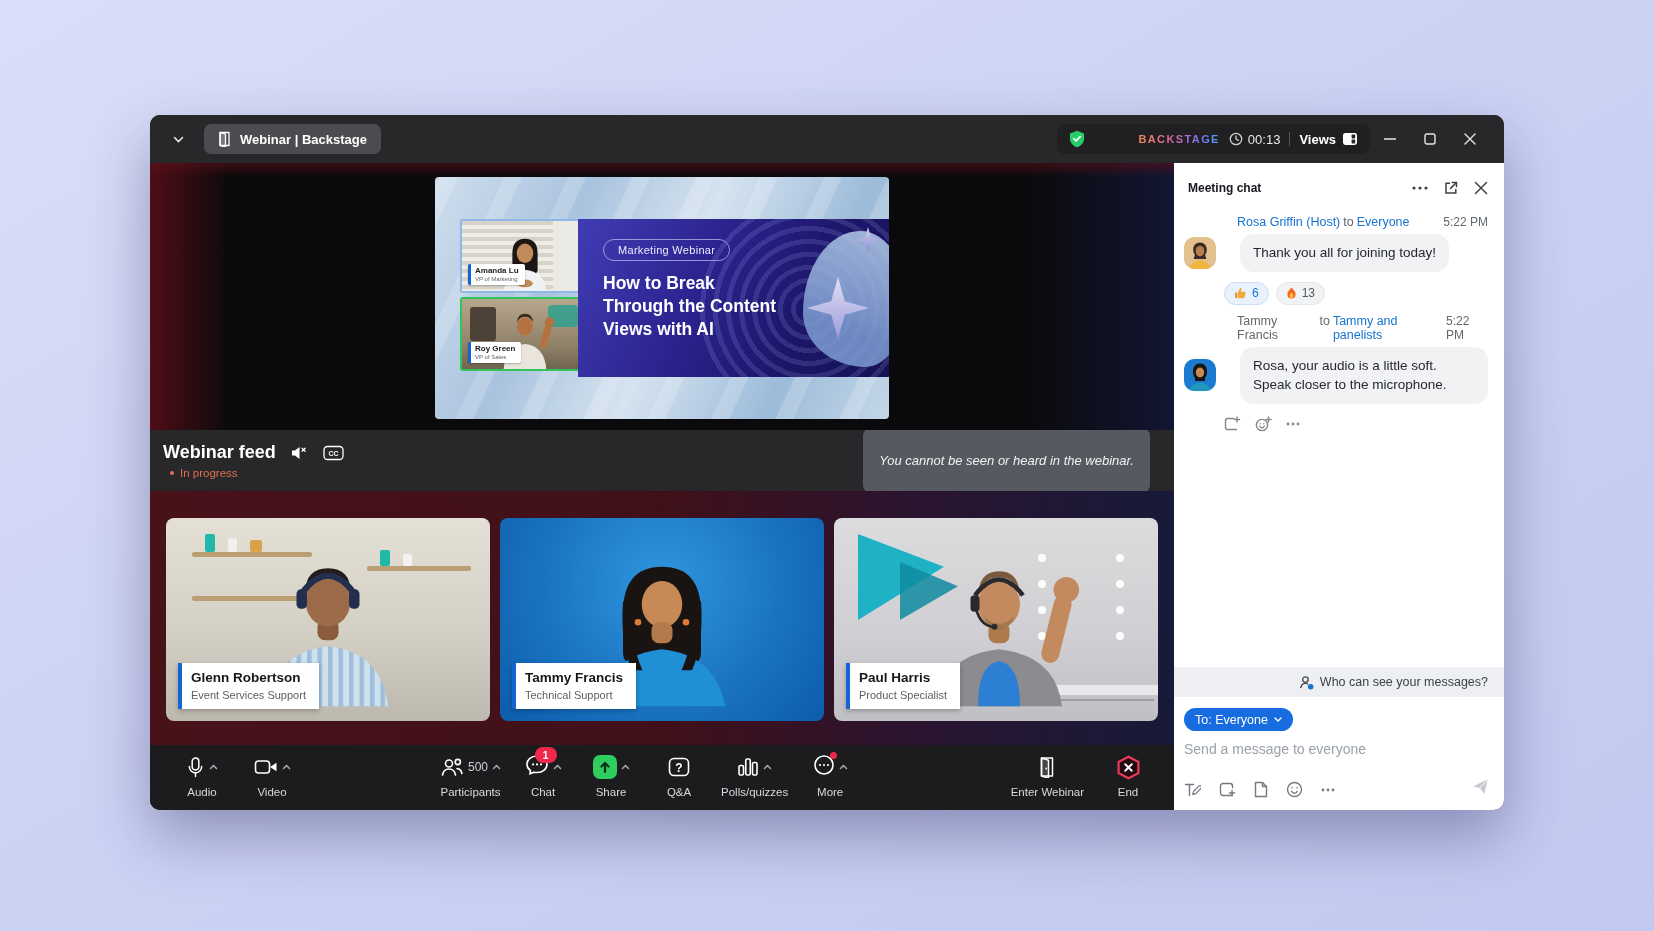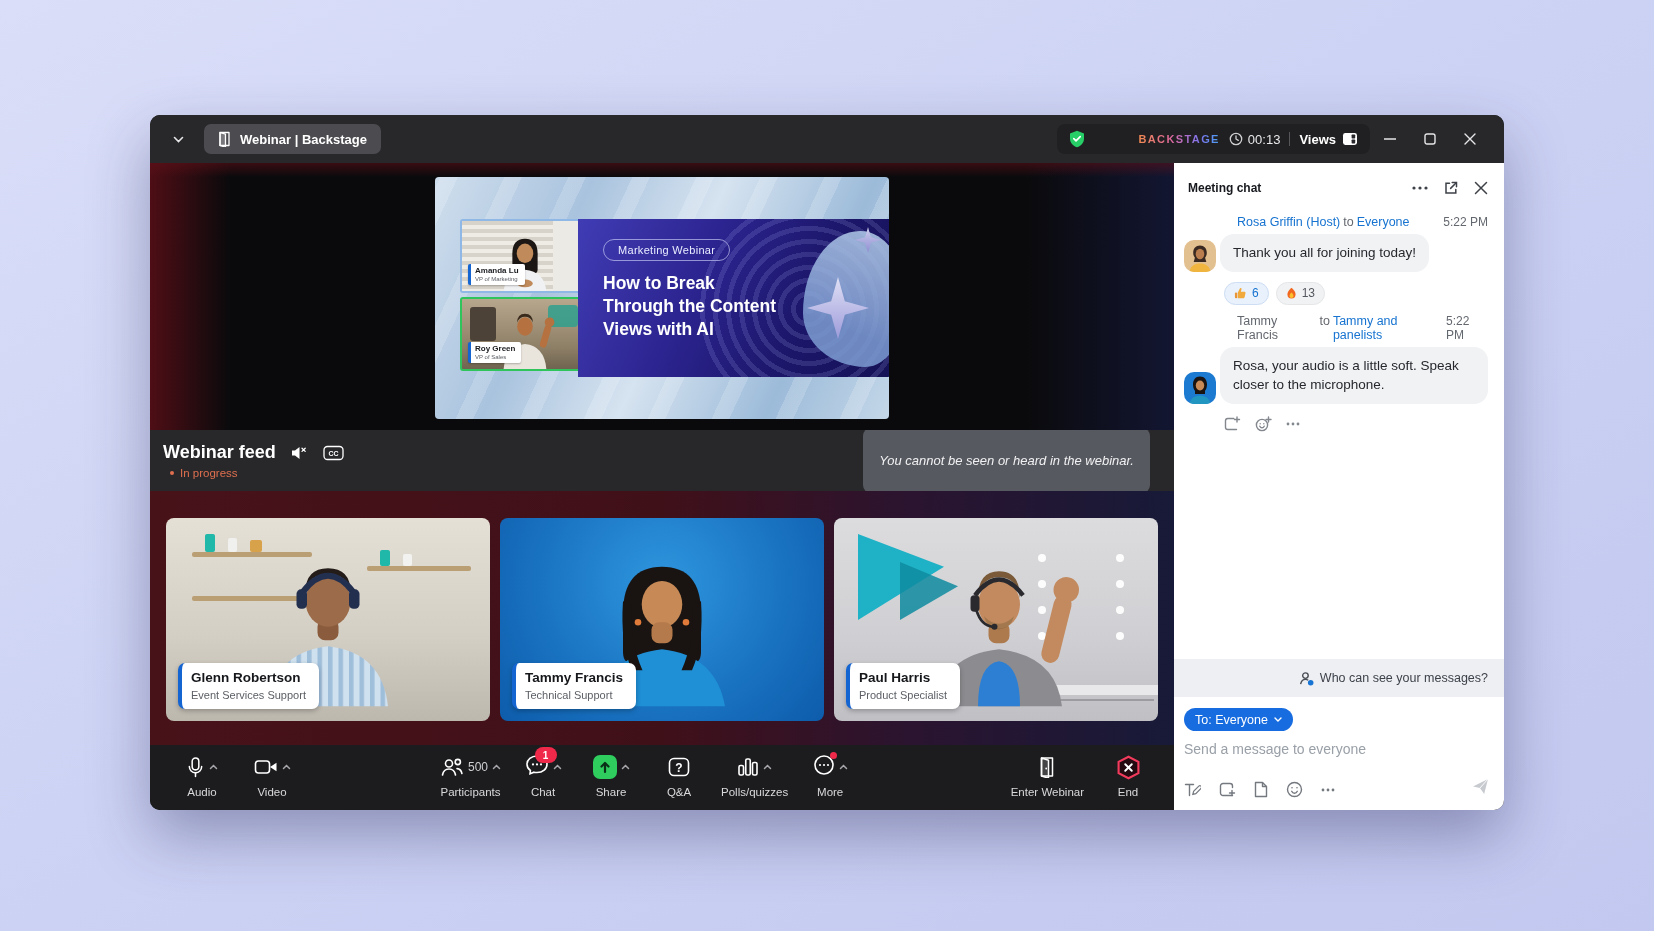--- a/index.html
+++ b/index.html
@@ -80,21 +80,21 @@
   .it5{width:9px;height:12px;background:#f2f2f0;left:73%;top:36px;}
   .t-tammy{background:radial-gradient(circle at 50% 32%,#2f96de 0%,#1a74c2 55%,#0d5cab 100%);}
   .t-paul{background:linear-gradient(180deg,#dcdcde 0%,#cfcfd3 60%,#bfbfc4 100%);}
   .tri{position:absolute;}
   .tri1{left:24px;top:16px;width:86px;height:86px;background:#1fb2c6;clip-path:polygon(0 0,100% 38%,0 100%);}
   .tri2{left:66px;top:44px;width:58px;height:58px;background:#0e8ba0;clip-path:polygon(0 0,100% 42%,0 100%);opacity:.85;}
   .bulbs{position:absolute;right:34px;top:36px;width:8px;height:8px;border-radius:50%;background:#fff;opacity:.95;
     box-shadow:0 26px #fff,0 52px #fff,0 78px #fff,-78px 0 #fff,-78px 26px #fff,-78px 52px #fff,-78px 78px #fff;}
   .desk{position:absolute;right:0;bottom:26px;left:58%;height:10px;background:#e8e8ea;box-shadow:0 10px 0 -4px #9b9ba0;}
   .person{position:absolute;left:50%;transform:translateX(-50%);bottom:0;height:88%;}
-  .tag{position:absolute;left:12px;bottom:12px;background:#fff;border-radius:7px;padding:7px 13px 7px 9px;border-left:4px solid #1464d2;
+  .tag{position:absolute;left:12px;bottom:12px;background:#fff;border-radius:0;padding:7px 13px 7px 9px;border-left:4px solid #1464d2;
     box-shadow:0 2px 5px rgba(0,0,0,.25);}
   .tag .n{font-size:13.5px;font-weight:bold;color:#15171b;line-height:1.25;}
   .tag .r{font-size:11px;color:#5c6066;margin-top:2px;line-height:1.2;}
   
   .toolbar{flex:1;min-height:0;background:#1c1c1f;display:flex;align-items:flex-start;padding:9px 20px 0 26px;}
   .tool{min-width:52px;display:flex;flex-direction:column;align-items:center;gap:6px;cursor:pointer;}
   .tool-top{height:26px;display:flex;align-items:center;gap:4px;}
   .tool-label{font-size:11.5px;color:#d9d9db;white-space:nowrap;}
   .count{font-size:12px;color:#cfd0d3;}
   .chatico{position:relative;}
@@ -107,31 +107,31 @@
   .grow{flex:1;}
   
   .chat-head{display:flex;align-items:center;padding:17px 16px 6px 14px;}
   .chat-title{font-size:12px;font-weight:bold;color:#17191e;flex:1;}
   .chat-hic{display:flex;align-items:center;gap:15px;color:#3d4148;}
   .chat-hic > div{cursor:pointer;display:flex;align-items:center;}
   .messages{flex:1;padding:4px 16px 0 10px;overflow:hidden;}
   .msg-head{display:flex;align-items:baseline;font-size:12.5px;margin:9px 0 5px 53px;gap:3px;}
   .s-blue{color:#1673d0;cursor:pointer;} .s-gray{color:#63676e;}
   .msg-time{margin-left:auto;color:#63676e;font-size:12px;}
-  .msg-body{display:flex;gap:4px;align-items:flex-end;}
+  .msg-body{display:flex;gap:24px;align-items:center;}
   .avatar{width:32px;height:32px;border-radius:10px;overflow:hidden;flex:0 0 32px;}
   .bubble{background:#f1f2f4;border-radius:14px;padding:9px 13px;font-size:13.5px;color:#26282d;line-height:1.45;}
   .bubble-wide{max-width:244px;}
   .reactions{display:flex;gap:7px;margin:10px 0 2px 40px;}
   .react{display:flex;align-items:center;gap:5px;height:23px;padding:0 9px;border-radius:12px;font-size:12px;cursor:pointer;box-sizing:border-box;}
   .react-blue{background:#e9f1fc;border:1px solid #cdddf3;color:#1673d0;}
   .react-gray{background:#f1f2f3;border:1px solid #e5e6e8;color:#54585f;}
   .msg-actions{display:flex;gap:14px;margin:12px 0 0 40px;color:#83878e;align-items:center;}
   .msg-actions > div{cursor:pointer;display:flex;align-items:center;}
-  .whobar{height:38px;background:#edeff3;display:flex;align-items:center;justify-content:flex-end;gap:6px;padding-right:16px;
+  .whobar{height:30px;background:#edeff3;display:flex;align-items:center;justify-content:flex-end;gap:6px;padding-right:16px;
     font-size:12.5px;color:#3e424a;cursor:pointer;}
   .composer{padding:11px 14px 12px 10px;position:relative;}
   .to-pill{display:inline-flex;align-items:center;gap:6px;background:#176ce0;color:#fff;font-size:12.5px;height:23px;padding:0 11px;
     border-radius:12px;cursor:pointer;}
   .composer-input{display:block;border:none;outline:none;background:transparent;width:270px;margin-top:10px;font-size:14px;color:#c2410c;
     font-family:"Liberation Sans",sans-serif;padding:0;}
   .composer-input::placeholder{color:#9aa0a8;}
   .composer-icons{display:flex;gap:18px;margin-top:24px;align-items:center;color:#74787f;}
   .composer-icons > div{cursor:pointer;display:flex;align-items:center;}
   .send{position:absolute;right:14px;bottom:14px;cursor:pointer;display:flex;}

